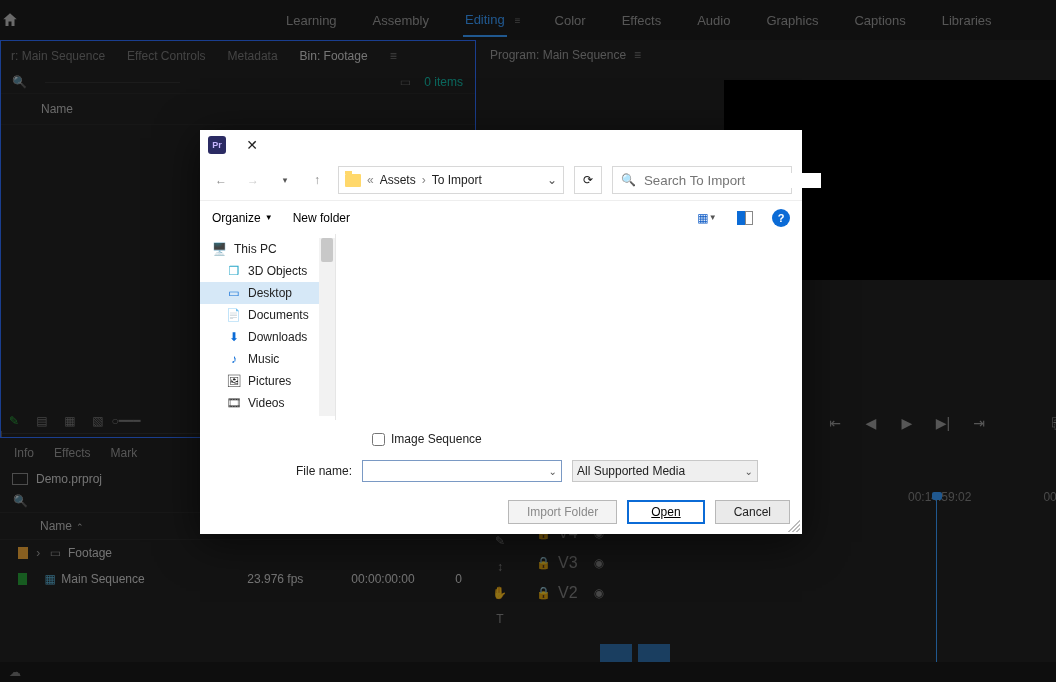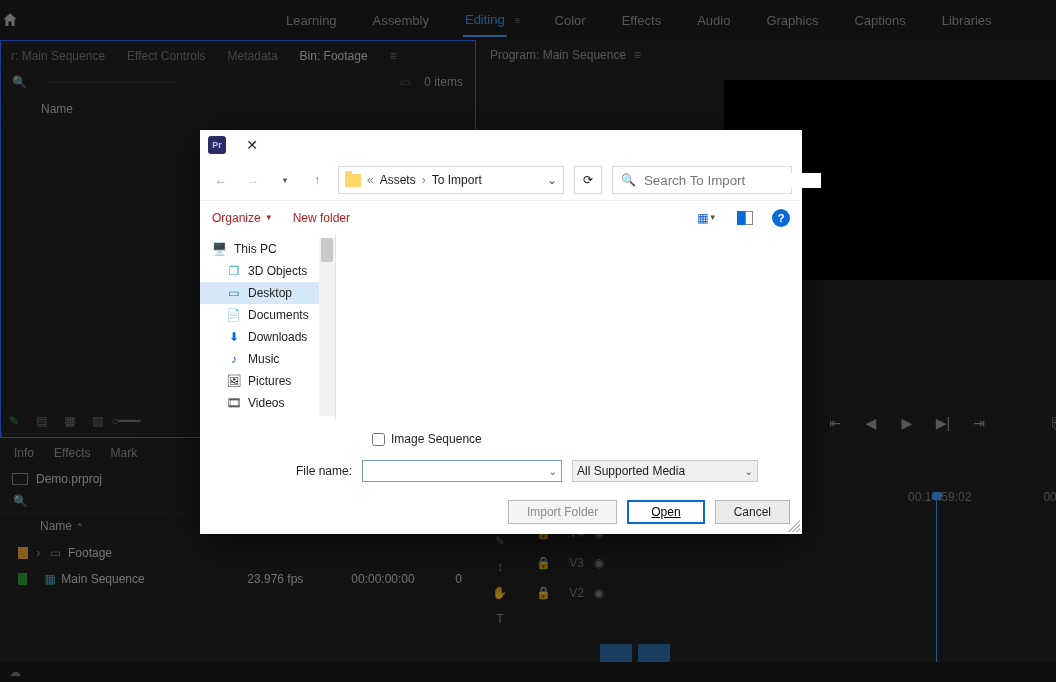--- a/index.html
+++ b/index.html
@@ -15,21 +15,21 @@
   
   .upper { display:flex; height:398px; }
   .panel-source { width:476px; border:1px solid #2f6fff; position:relative; background:#232323; }
   .panel-source .tabs { display:flex; gap:22px; padding:8px 10px; color:#7a7a7a; font-size:12px; }
   .panel-source .tabs .tabitem.active { color:#d0d0d0; }
   .panel-source .breadcrumb { display:flex; align-items:center; gap:6px; padding:6px 12px; color:#d0d0d0; font-size:12px; }
   .panel-source .breadcrumb .bin-icon { width:16px; height:12px; border:1px solid #8a8a8a; display:inline-block; }
   .panel-source .search-row { display:flex; align-items:center; padding:4px 12px; gap:12px; color:#7a7a7a; }
   .panel-source .search-row .mag { flex:0 0 14px; }
   .panel-source .search-row .spacer { flex:1; border-bottom:1px solid #333; height:1px; margin:0 6px; }
-  .panel-source .search-row .items { margin-left:auto; color:#a3a3a3; }
+  .panel-source .search-row .items { margin-left:auto; color:#14b8a6; }
   .panel-source .header-row { display:flex; padding:8px 14px 8px 40px; color:#bcbcbc; border-top:1px solid #2a2a2a; border-bottom:1px solid #2a2a2a; }
 
   .panel-source .footer-icons { position:absolute; bottom:4px; left:6px; right:6px; display:flex; align-items:center; gap:14px; color:#7a7a7a; height:24px; }
   .panel-source .footer-icons .right { margin-left:auto; display:flex; gap:14px; }
 
   .panel-program { flex:1; background:#232323; position:relative; }
   .panel-program .ptabs { display:flex; gap:8px; padding:8px 14px; color:#9a9a9a; }
   .panel-program .video { position:absolute; top:40px; right:0; width:332px; height:200px; background:#000; }
 
   
@@ -52,21 +52,21 @@
   .project-panel .prow .c3 { flex:0 0 104px; }
   .project-panel .prow .c4 { flex:1; }
   .project-panel .pfoot { position:absolute; bottom:4px; left:6px; right:6px; display:flex; gap:14px; color:#7a7a7a; }
   .project-panel .pfoot .right { margin-left:auto; display:flex; gap:14px; }
 
   .timeline-panel { flex:1; background:#232323; position:relative; color:#828282; }
   .timeline-panel .timecodebar { position:absolute; top:48px; left:0; right:0; padding:4px 20px; display:flex; gap:72px; font-size:12px; }
   .timeline-panel .tracks { position:absolute; top:80px; left:60px; bottom:10px; right:10px; }
   .timeline-panel .track { display:flex; align-items:center; gap:8px; height:30px; }
   .timeline-panel .track .lock { width:14px; text-align:center; }
-  .timeline-panel .track .name { width:26px; font-size:12px;text-align:right; }
+  .timeline-panel .track .name { width:26px; font-size:16px; }
   .timeline-panel .track .eye { width:14px; text-align:center; }
   .timeline-panel .clips { position:absolute; left:64px; bottom:8px; display:flex; gap:6px; }
   .timeline-panel .clip { width:32px; height:20px; background:#2f6fab; }
   .timeline-panel .playhead { position:absolute; top:58px; bottom:10px; left:460px; width:0; border-left:1px solid #3a9dff; }
   .timeline-panel .playhead::before { content:""; position:absolute; top:-4px; left:-5px; width:10px; height:8px; background:#3a9dff; border-radius:2px; }
 
   .timeline-panel .tools { position:absolute; top:44px; left:10px; bottom:6px; width:28px; display:flex; flex-direction:column; gap:12px; align-items:center; color:#8a8a8a; }
 
   .status-bar { position:absolute; bottom:0; left:0; right:0; height:20px; background:#1a1a1a; display:flex; align-items:center; padding:0 8px; }
 
@@ -84,21 +84,21 @@
   .dialog .navrow .navbtn { width:22px; height:22px; display:flex; align-items:center; justify-content:center; color:#888; cursor:pointer; }
   .dialog .crumb { flex:1; height:28px; border:1px solid #d8d8d8; display:flex; align-items:center; padding:0 6px; gap:6px; }
   .dialog .crumb .folder-ico { width:16px; height:13px; background:#ffd86b; border-radius:1px; position:relative; }
   .dialog .crumb .folder-ico::before { content:""; position:absolute; top:-3px; left:0; width:7px; height:3px; background:#ffd86b; }
   .dialog .crumb .sep { color:#888; }
   .dialog .crumb .dropdown-caret { margin-left:auto; color:#555; }
   .dialog .refresh { width:28px; height:28px; border:1px solid #d8d8d8; display:flex; align-items:center; justify-content:center; cursor:pointer; }
   .dialog .searchbox { width:180px; height:28px; border:1px solid #d8d8d8; display:flex; align-items:center; padding:0 8px; color:#777; gap:8px; }
 
   .dialog .toolbar { display:flex; align-items:center; height:34px; padding:0 12px; gap:20px; border-top:1px solid #eee; }
-  .dialog .toolbar .link { color:#b91c1c; cursor:pointer; display:flex; align-items:center; gap:4px; }
+  .dialog .toolbar .link { color:#000000; cursor:pointer; display:flex; align-items:center; gap:4px; }
   .dialog .toolbar .right { margin-left:auto; display:flex; gap:16px; align-items:center; }
   .dialog .toolbar .viewbtn { width:22px; height:18px; display:flex; align-items:center; justify-content:center; }
   .dialog .toolbar .help { width:18px; height:18px; border-radius:50%; background:#0b6bd6; color:#fff; font-weight:bold; display:flex; align-items:center; justify-content:center; font-size:11px; cursor:pointer; }
 
   .dialog .body { flex:1; display:flex; min-height:0; }
   .dialog .tree { width:136px; border-right:1px solid #e6e6e6; overflow:hidden; position:relative; padding:4px 0; }
   .dialog .tree .scroll { position:absolute; top:4px; right:0; width:16px; bottom:4px; background:#f2f2f2; }
   .dialog .tree .scroll .thumb { position:absolute; top:0; left:2px; right:2px; height:24px; background:#c8c8c8; border-radius:2px; }
   .dialog .tree .node { display:flex; align-items:center; gap:6px; height:22px; padding:0 4px 0 12px; cursor:pointer; }
   .dialog .tree .node.indent { padding-left:26px; }

